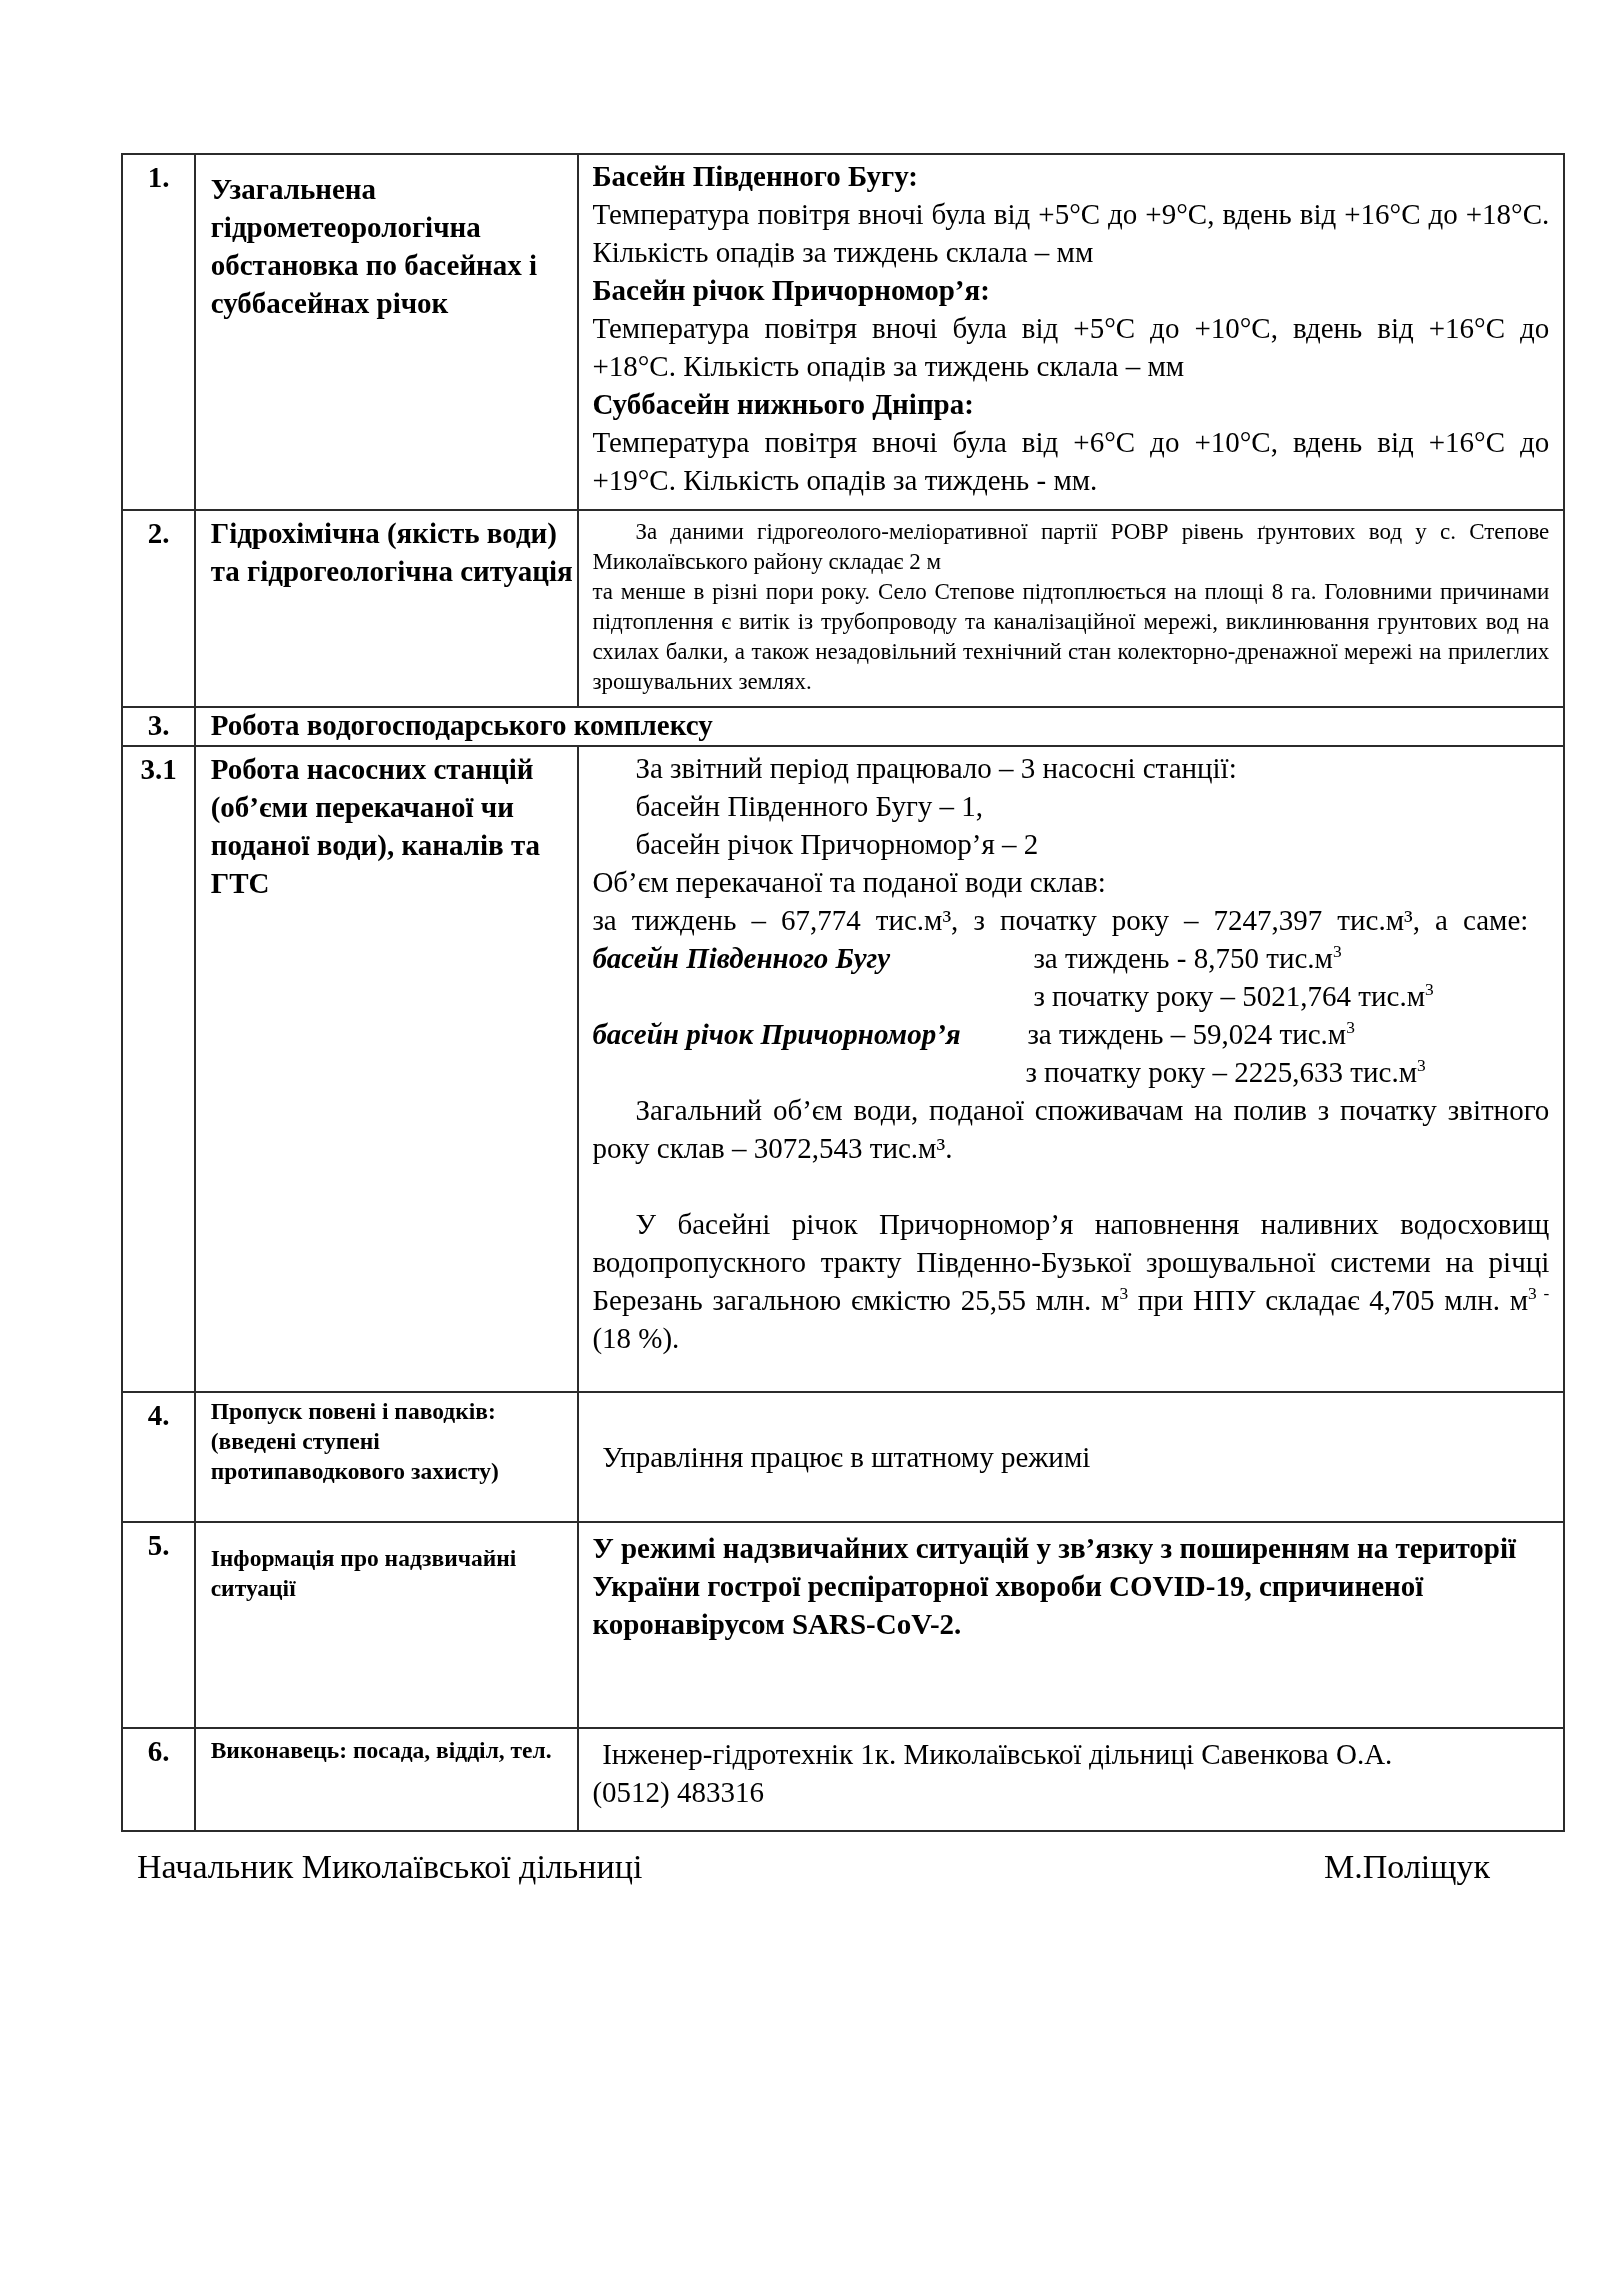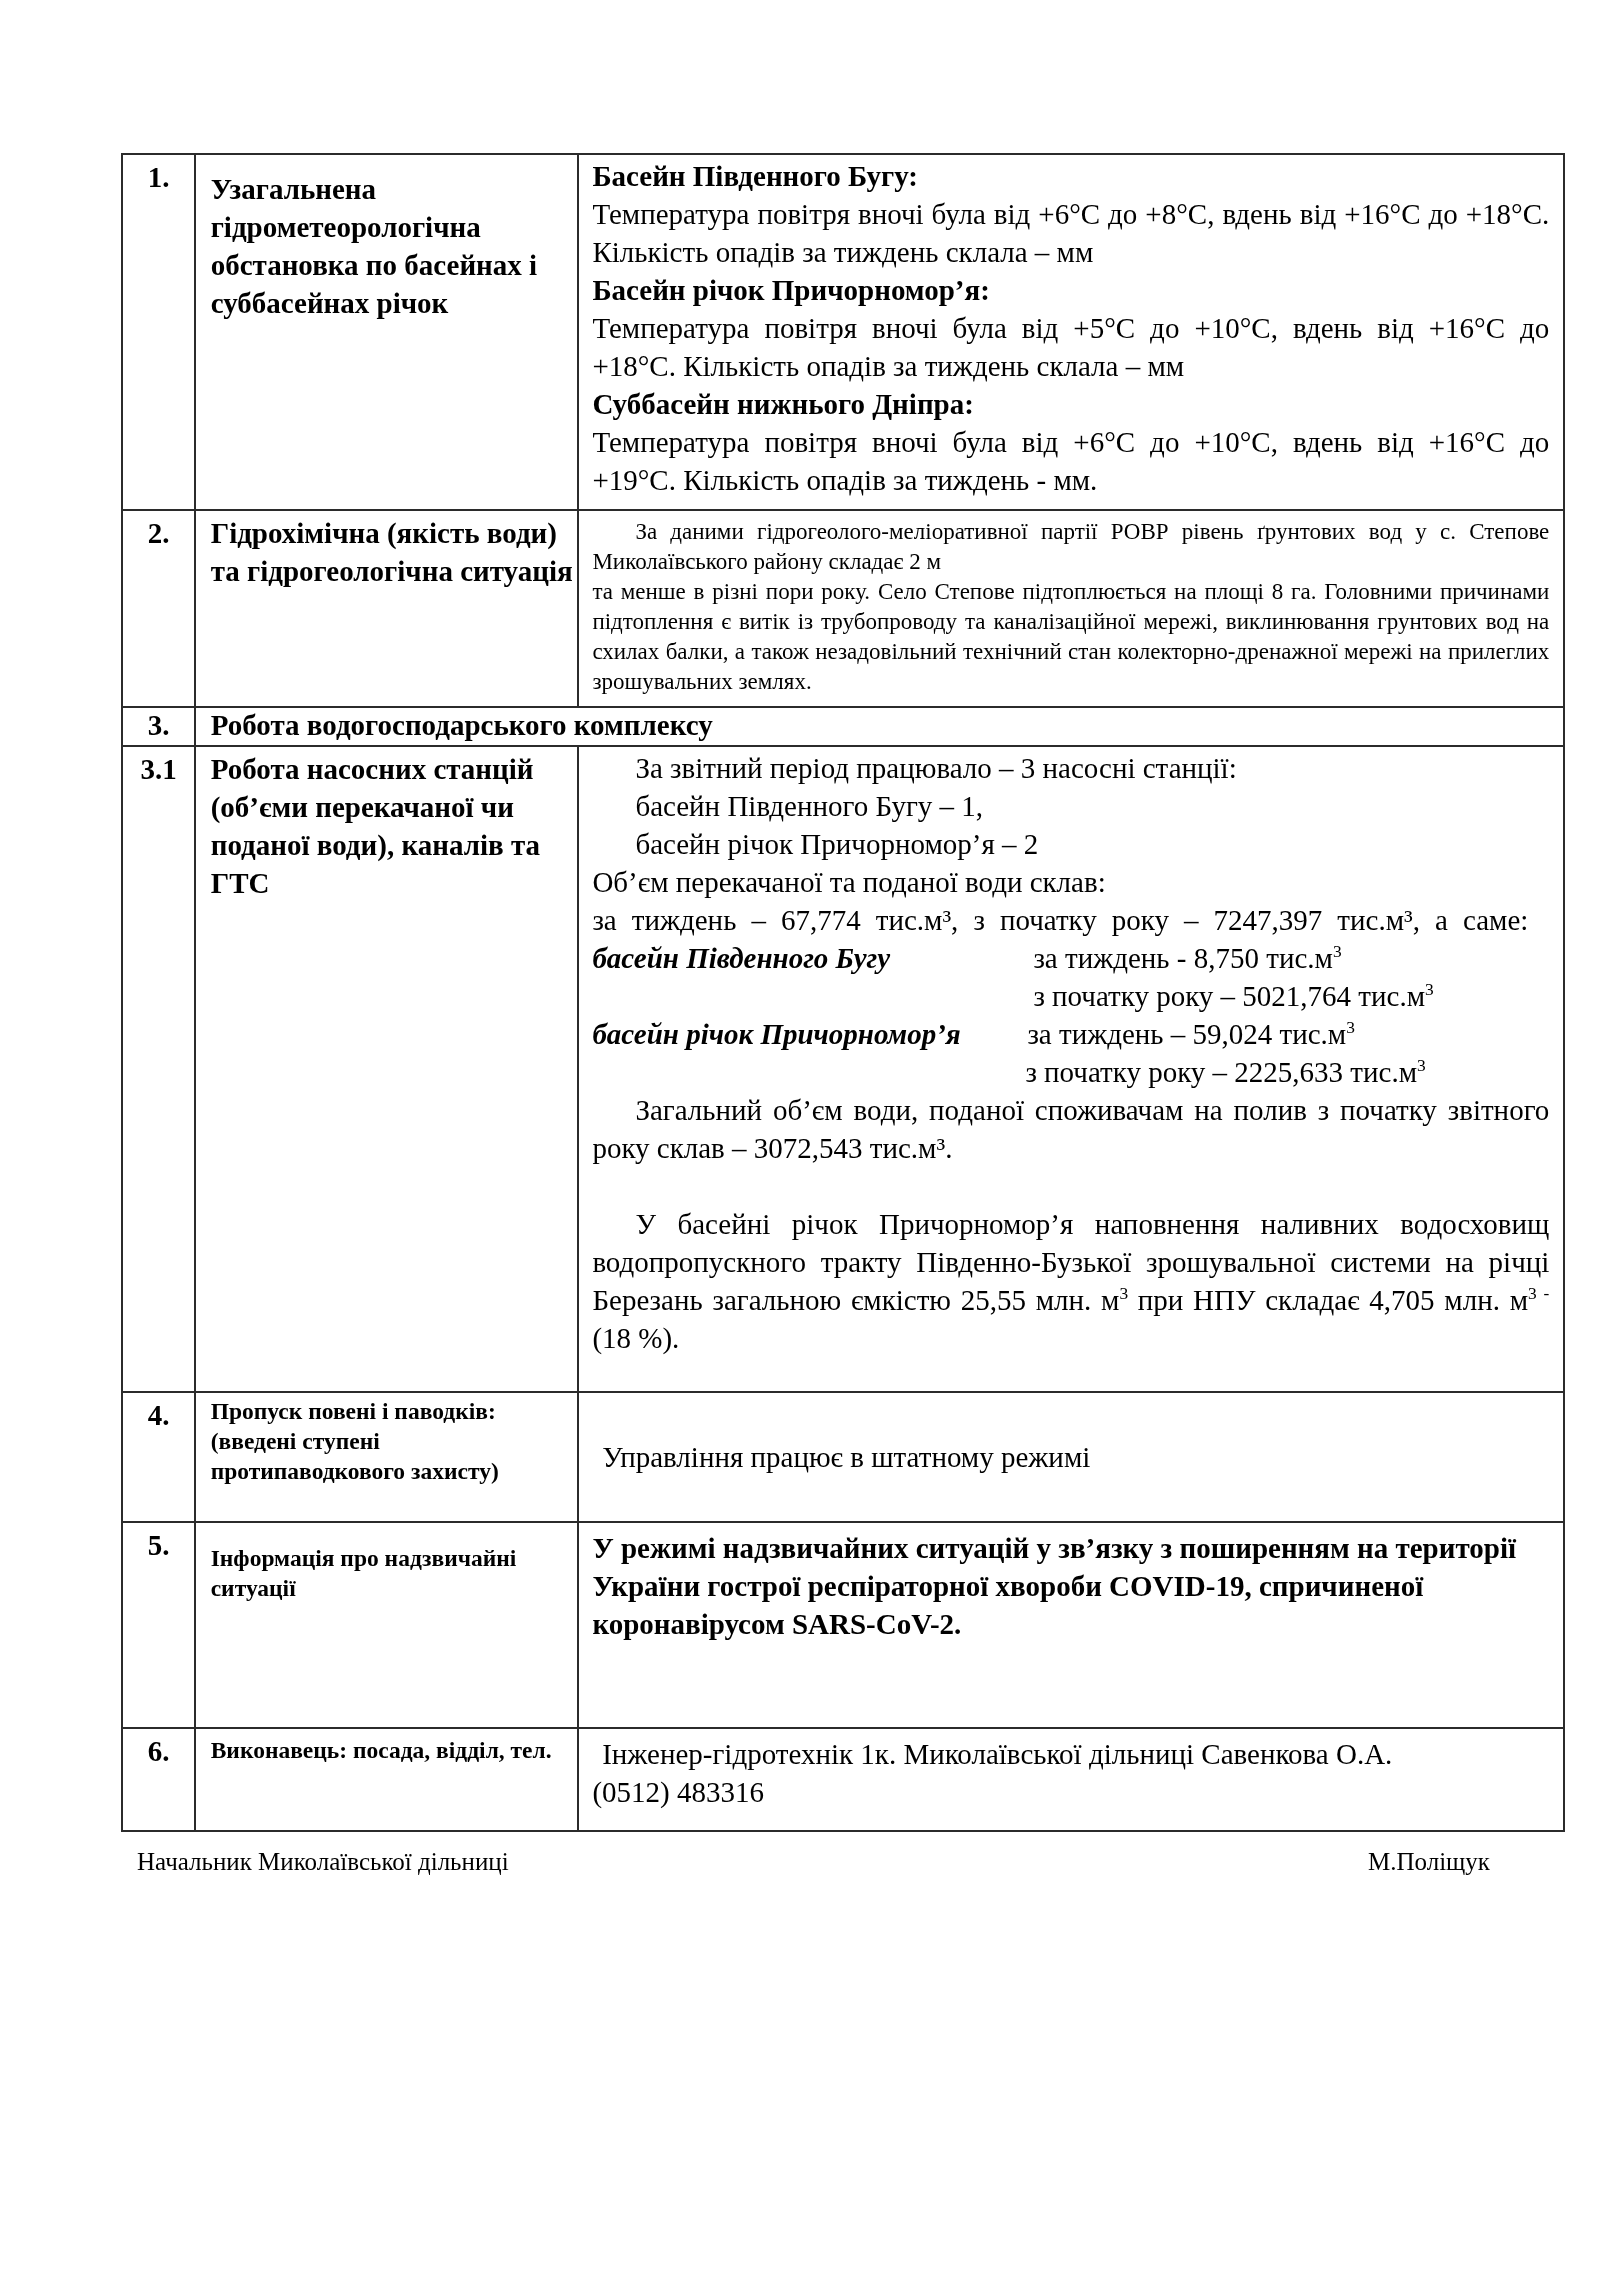--- a/index.html
+++ b/index.html
@@ -21,38 +21,38 @@
   .vol-label { width: 441px; font-weight: bold; font-style: italic; }
   .vol-val { }
   sup { font-size: 0.6em; line-height: 0; }
   .r1 td { height: 350px; }
   .r2 td { height: 187px; }
   .r3 td { height: 37px; }
   .r31 td { height: 640px; }
   .r4 td { height: 124px; }
   .r5 td { height: 196px; }
   .r6 td { height: 93px; }
-  .signature { position: absolute; top: 1848px; left: 137px; width: 1353px; display: flex; justify-content: space-between; font-size: 25px; }
+  .signature { position: absolute; top: 1848px; left: 137px; width: 1353px; display: flex; justify-content: space-between; font-size: 34px; }
   .span-title { font-weight: bold; font-size: 29px; padding-left: 14.7px !important; line-height: 35px; }
 </style>
 </head>
 <body>
 
 <table class="tbl">
   <tbody>
       <tr class="r1">
     <td class="c-num">
           <div class="num-inner">1.</div>
         </td>
     <td class="c-title">
           <div style="padding-top:15px">Узагальнена гідрометеорологічна обстановка по басейнах і суббасейнах річок</div>
         </td>
     <td class="c-body">
       <p class="p bold">Басейн Південного Бугу:</p>
-      <p class="p just">Температура повітря вночі була від +6°С до +8°С, вдень від  +16°С до +18°С. Кількість опадів за тиждень склала –  мм</p>
+      <p class="p just">Температура повітря вночі була від +5°С до +9°С, вдень від  +16°С до +18°С. Кількість опадів за тиждень склала –  мм</p>
       <p class="p bold">Басейн річок Причорномор’я:</p>
       <p class="p just">Температура повітря вночі була від +5°С до +10°С, вдень від +16°С до +18°С. Кількість опадів за тиждень склала –  мм</p>
       <p class="p bold">Суббасейн нижнього Дніпра:</p>
       <p class="p just">Температура повітря вночі була від +6°С до +10°С, вдень від  +16°С до  +19°С. Кількість опадів за тиждень -  мм.</p>
     </td>
   </tr>
   <tr class="r2">
     <td class="c-num">
           <div class="num-inner">2.</div>
         </td>

